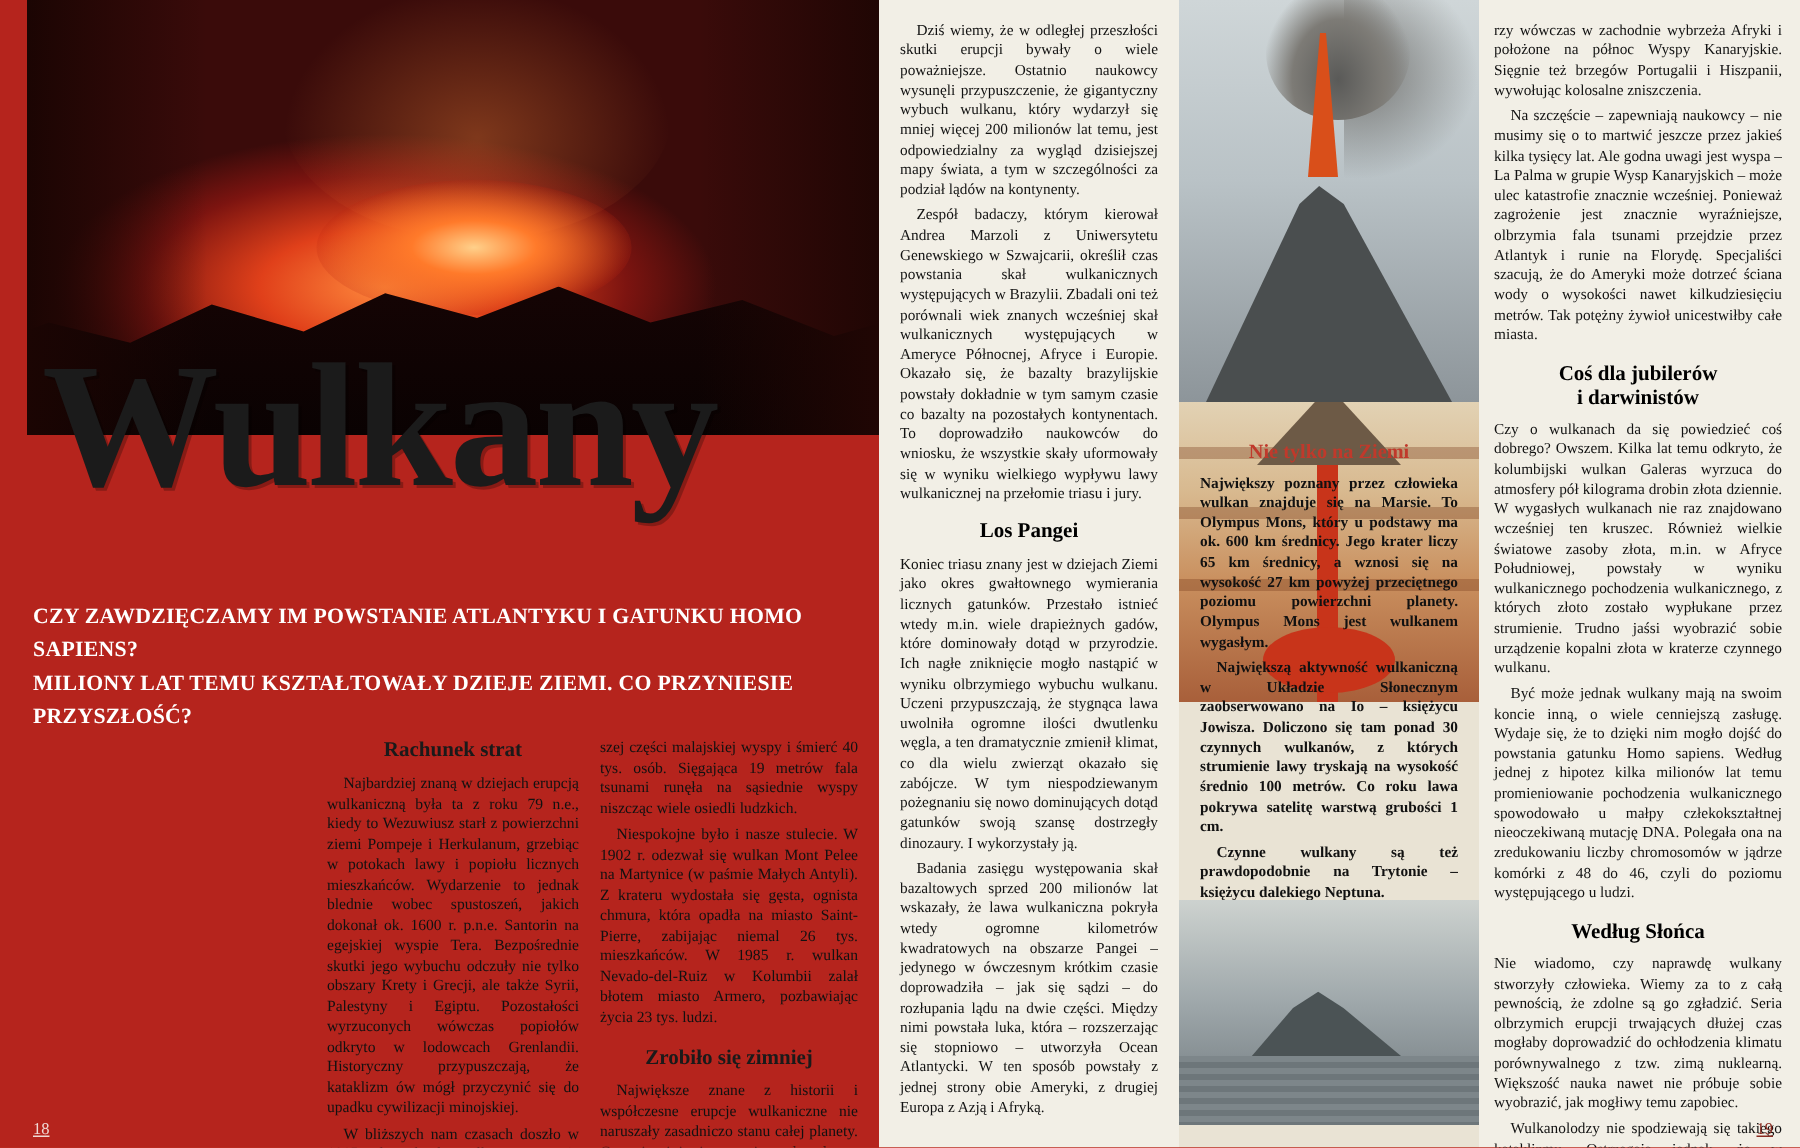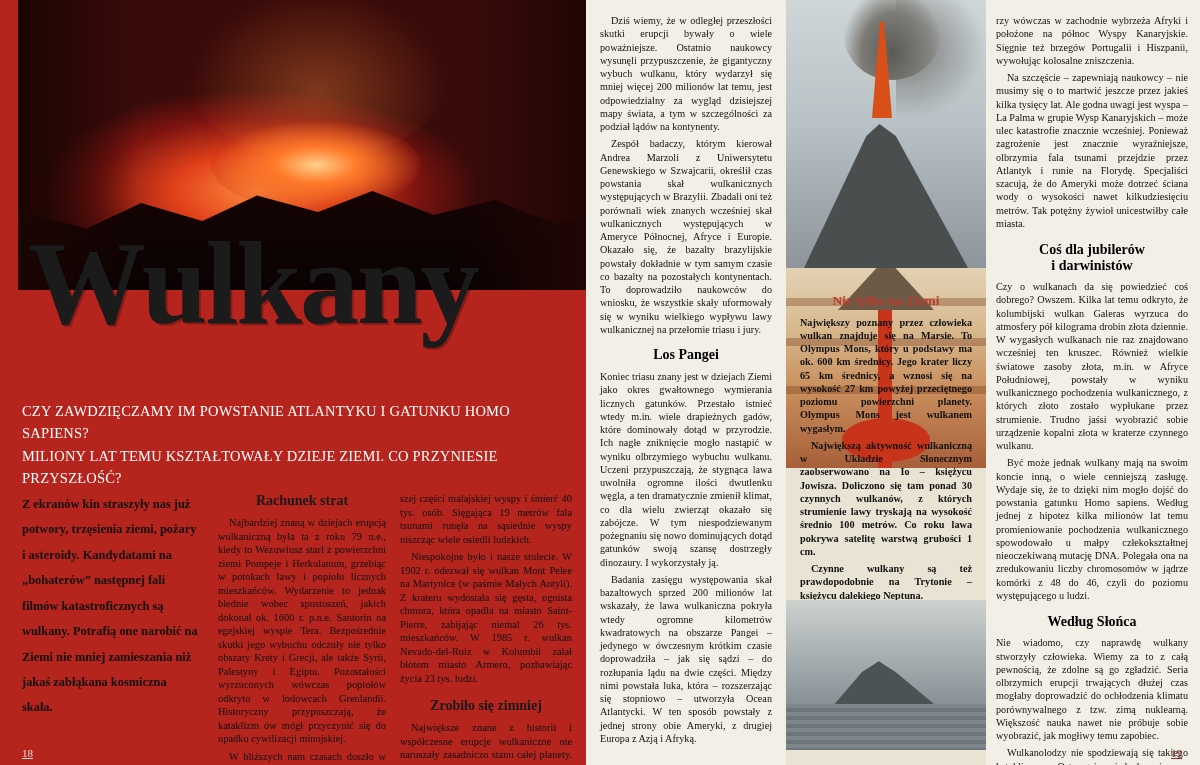--- a/index.html
+++ b/index.html
@@ -19,21 +19,21 @@
   .hero .smoke{position:absolute;left:30%;top:-10px;width:260px;height:170px;border-radius:50%;
       background:radial-gradient(ellipse at 50% 60%, rgba(255,140,60,.35), rgba(60,10,8,.0) 70%);}
   .hero .glow{position:absolute;left:34%;top:120px;width:210px;height:90px;border-radius:50%;
       background:radial-gradient(ellipse at 50% 50%, #ffd08a 0%, #ff7a2a 28%, rgba(190,40,16,.2) 70%, rgba(0,0,0,0) 100%);}
   .hero .dark-left{position:absolute;left:0;top:0;width:120px;height:290px;background:linear-gradient(90deg,#1b0503,rgba(27,5,3,0));}
   .hero .dark-right{position:absolute;right:0;top:0;width:120px;height:290px;background:linear-gradient(270deg,#200604,rgba(32,6,4,0));}
 
   .masthead{position:absolute;left:28px;top:225px;width:560px;}
   .masthead h1{margin:0;font-family:"Liberation Serif",serif;font-weight:bold;font-size:118px;
       line-height:1;letter-spacing:-2px;color:#1b1b1b;text-shadow:2px 2px 0 rgba(0,0,0,.25);}
-  .deck{position:absolute;left:22px;top:400px;width:540px;color:#fff;font-weight:normal;
+  .deck{position:absolute;left:22px;top:400px;width:540px;color:#fff;font-weight:bold;
       font-size:14.5px;line-height:1.55;letter-spacing:.2px;font-family:"Liberation Serif",serif;}
 
   .lead{position:absolute;left:22px;top:492px;width:176px;color:#111;font-weight:bold;
       font-size:12.4px;line-height:2.05;font-family:"Liberation Serif",serif;}
 
   .col-l2{position:absolute;left:218px;top:492px;width:168px;color:#111;font-size:10.4px;
       line-height:1.3;text-align:justify;}
   .col-l3{position:absolute;left:400px;top:492px;width:172px;color:#111;font-size:10.4px;
       line-height:1.3;text-align:justify;}
   .sub{font-weight:bold;font-size:14px;text-align:center;margin:0 0 6px 0;color:#1a1a1a;font-family:Liberation Serif, serif;}
@@ -106,21 +106,20 @@
 
     <div class="masthead">
       <h1>Wulkany</h1>
     </div>
 
     <div class="deck">
       <div style="white-space:pre-line">CZY ZAWDZIĘCZAMY IM POWSTANIE ATLANTYKU I GATUNKU HOMO SAPIENS?
 MILIONY LAT TEMU KSZTAŁTOWAŁY DZIEJE ZIEMI. CO PRZYNIESIE PRZYSZŁOŚĆ?</div>
     </div>
 
-    <div class="lead">Z ekranów kin straszyły nas już potwory, trzęsienia ziemi, pożary i asteroidy. Kandydatami na „bohaterów” następnej fali filmów katastroficznych są wulkany. Potrafią one narobić na Ziemi nie mniej zamieszania niż jakaś zabłąkana kosmiczna skała.</div>
 
     <div class="col-l2">
       <div class="sub">Rachunek strat</div>
       <p>Najbardziej znaną w dziejach erupcją wulkaniczną była ta z roku 79 n.e., kiedy to Wezuwiusz starł z powierzchni ziemi Pompeje i Herkulanum, grzebiąc w potokach lawy i popiołu licznych mieszkańców. Wydarzenie to jednak blednie wobec spustoszeń, jakich dokonał ok. 1600 r. p.n.e. Santorin na egejskiej wyspie Tera. Bezpośrednie skutki jego wybuchu odczuły nie tylko obszary Krety i Grecji, ale także Syrii, Palestyny i Egiptu. Pozostałości wyrzuconych wówczas popiołów odkryto w lodowcach Grenlandii. Historyczny przypuszczają, że kataklizm ów mógł przyczynić się do upadku cywilizacji minojskiej.</p>
       <p>W bliższych nam czasach doszło w 1815 r. do wybuchu wulkanu na wyspie Sumbawa w pobliżu Jawy; zginęło wówczas 12 tysięcy ludzi. W 1883 r. erupcja Krakatau spowodowała zniszczenie więk-</p>
     </div>
 
     <div class="col-l3">
       <p class="ni">szej części malajskiej wyspy i śmierć 40 tys. osób. Sięgająca 19 metrów fala tsunami runęła na sąsiednie wyspy niszcząc wiele osiedli ludzkich.</p>
       <p>Niespokojne było i nasze stulecie. W 1902 r. odezwał się wulkan Mont Pelee na Martynice (w paśmie Małych Antyli). Z krateru wydostała się gęsta, ognista chmura, która opadła na miasto Saint-Pierre, zabijając niemal 26 tys. mieszkańców. W 1985 r. wulkan Nevado-del-Ruiz w Kolumbii zalał błotem miasto Armero, pozbawiając życia 23 tys. ludzi.</p>

